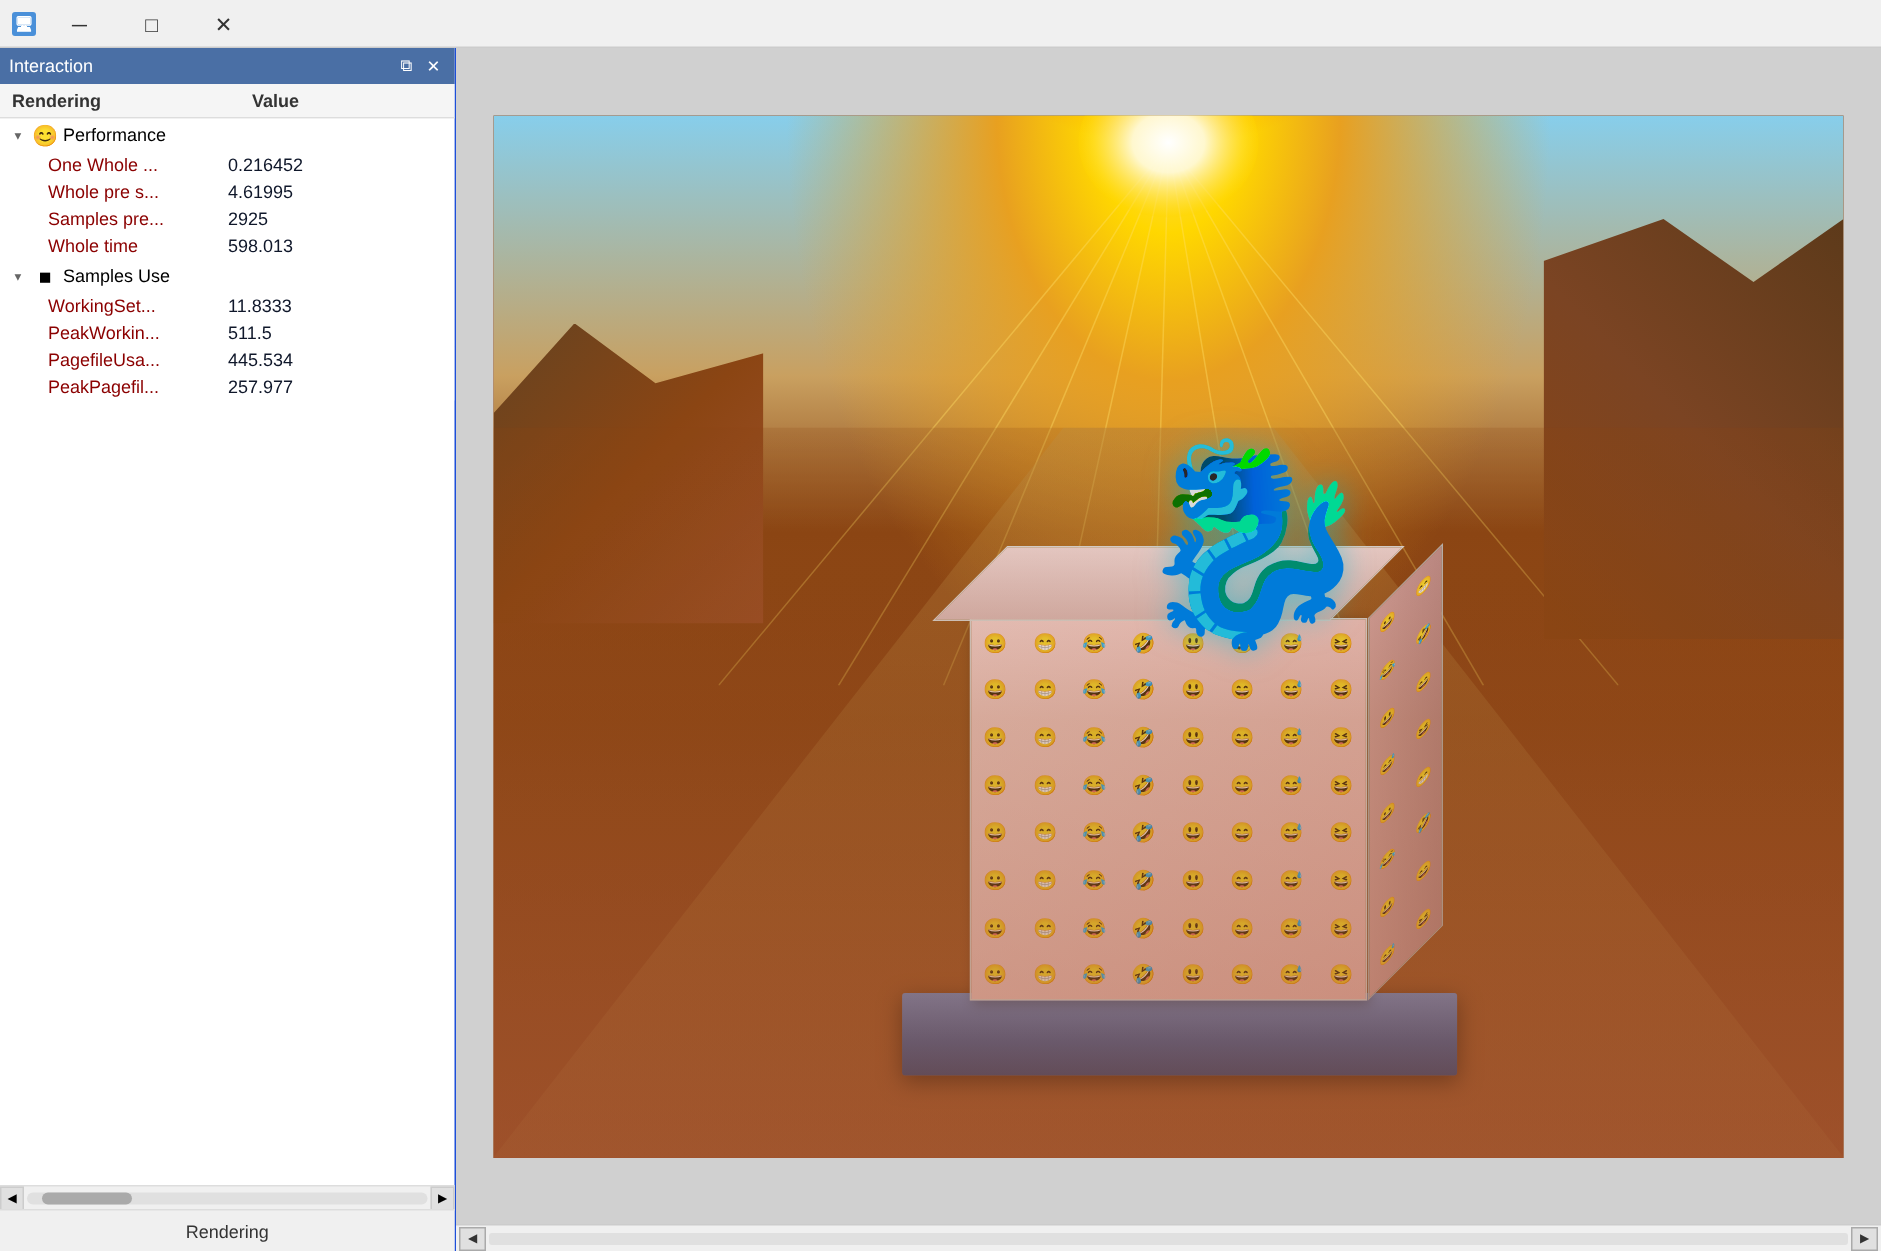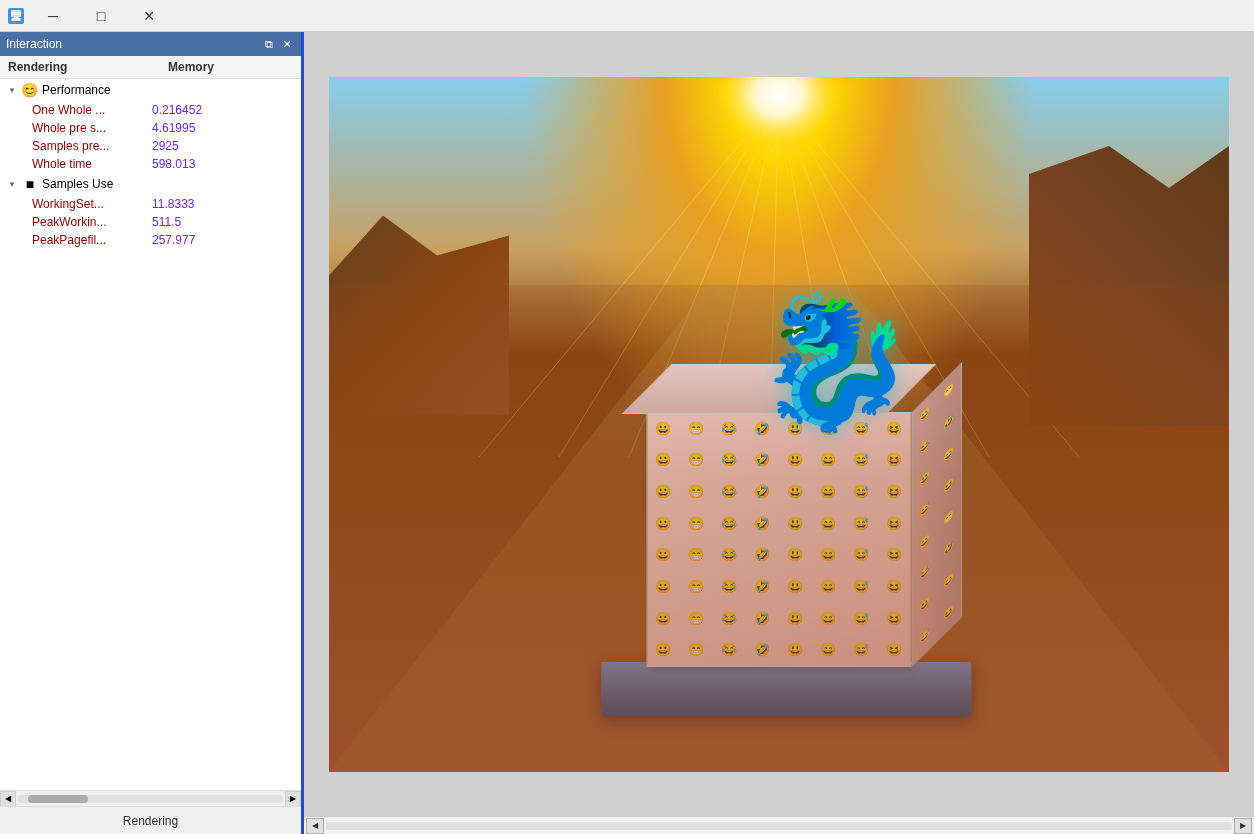--- a/index.html
+++ b/index.html
@@ -55,21 +55,21 @@
     .main-layout {
       display: flex;
       height: calc(834px - 32px);
     }
 
     
     .left-panel {
       width: 304px;
       min-width: 304px;
       background: white;
-      border-right: 3px solid #1d4ed8;
+      border-right: 1px solid #1d4ed8;
       display: flex;
       flex-direction: column;
     }
 
     .panel-header {
       display: flex;
       align-items: center;
       background: #4a6fa5;
       color: white;
       height: 24px;
@@ -146,21 +146,21 @@
     }
     .prop-name {
       width: 120px;
       color: #8b0000;
       white-space: nowrap;
       overflow: hidden;
       text-overflow: ellipsis;
     }
     .prop-value {
       flex: 1;
-      color: #6d28d9;
+      color: #0f172a;
     }
 
     
     .panel-scrollbar-h {
       height: 16px;
       background: #f0f0f0;
       border-top: 1px solid #ddd;
       display: flex;
       align-items: center;
     }
@@ -333,21 +333,21 @@
     <div class="panel-header">
       <span class="panel-header-title">Interaction</span>
       <div class="panel-header-controls">
         <button class="panel-ctrl-btn">⧉</button>
         <button class="panel-ctrl-btn">✕</button>
       </div>
     </div>
 
     <div class="prop-table-header">
       <span class="prop-col-name">Rendering</span>
-      <span class="prop-col-value">Memory</span>
+      <span class="prop-col-value">Value</span>
     </div>
 
     <div class="prop-tree" id="prop-tree">
     <div class="prop-group-row">
       <span class="prop-expand-icon">▾</span>
       <span class="prop-group-icon">😊</span>
       <span class="prop-group-label">Performance</span>
     </div>
         <div class="prop-row">
           <span class="prop-name">One Whole ...</span>
@@ -370,20 +370,24 @@
       <span class="prop-group-icon">■</span>
       <span class="prop-group-label">Samples Use</span>
     </div>
         <div class="prop-row">
           <span class="prop-name">WorkingSet...</span>
           <span class="prop-value">11.8333</span>
         </div>
         <div class="prop-row">
           <span class="prop-name">PeakWorkin...</span>
           <span class="prop-value">511.5</span>
+        </div>
+        <div class="prop-row">
+          <span class="prop-name">PagefileUsa...</span>
+          <span class="prop-value">445.534</span>
         </div>
         <div class="prop-row">
           <span class="prop-name">PeakPagefil...</span>
           <span class="prop-value">257.977</span>
         </div>
       </div>
 
     <div class="panel-scrollbar-h">
       <div class="h-scroll-btn">◀</div>
       <div class="h-scroll-track">

